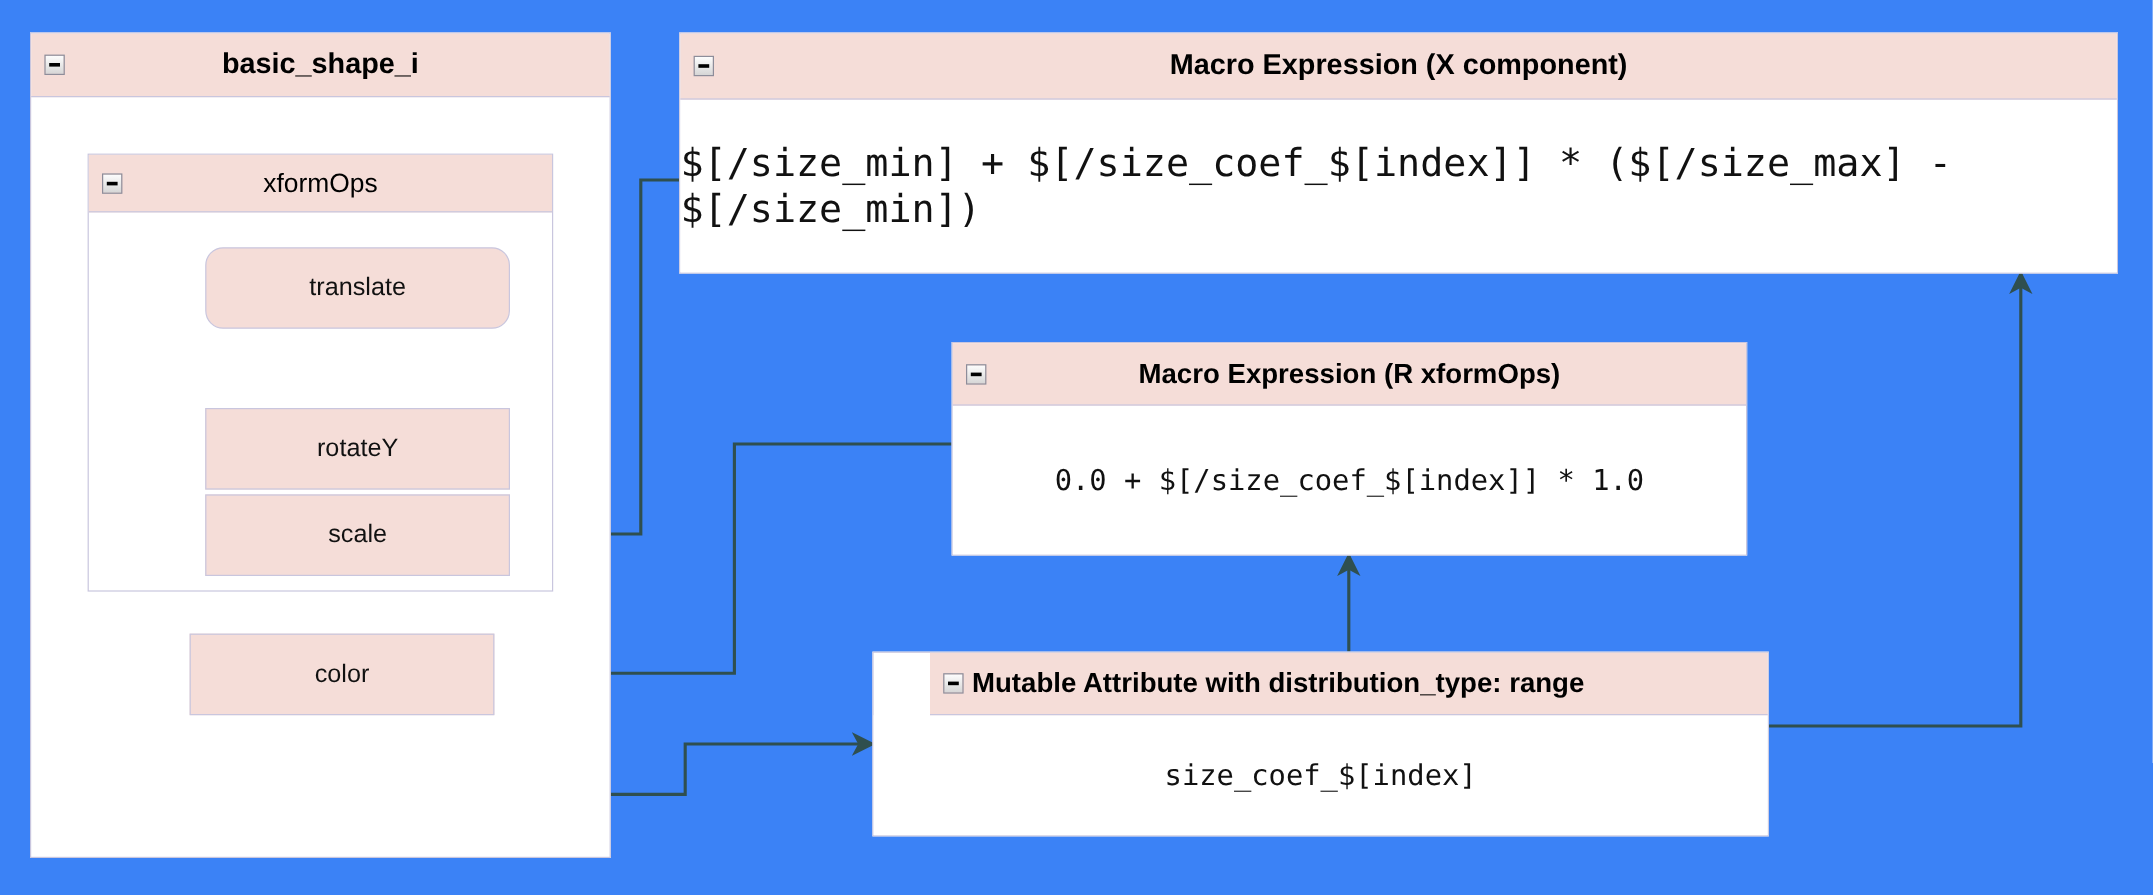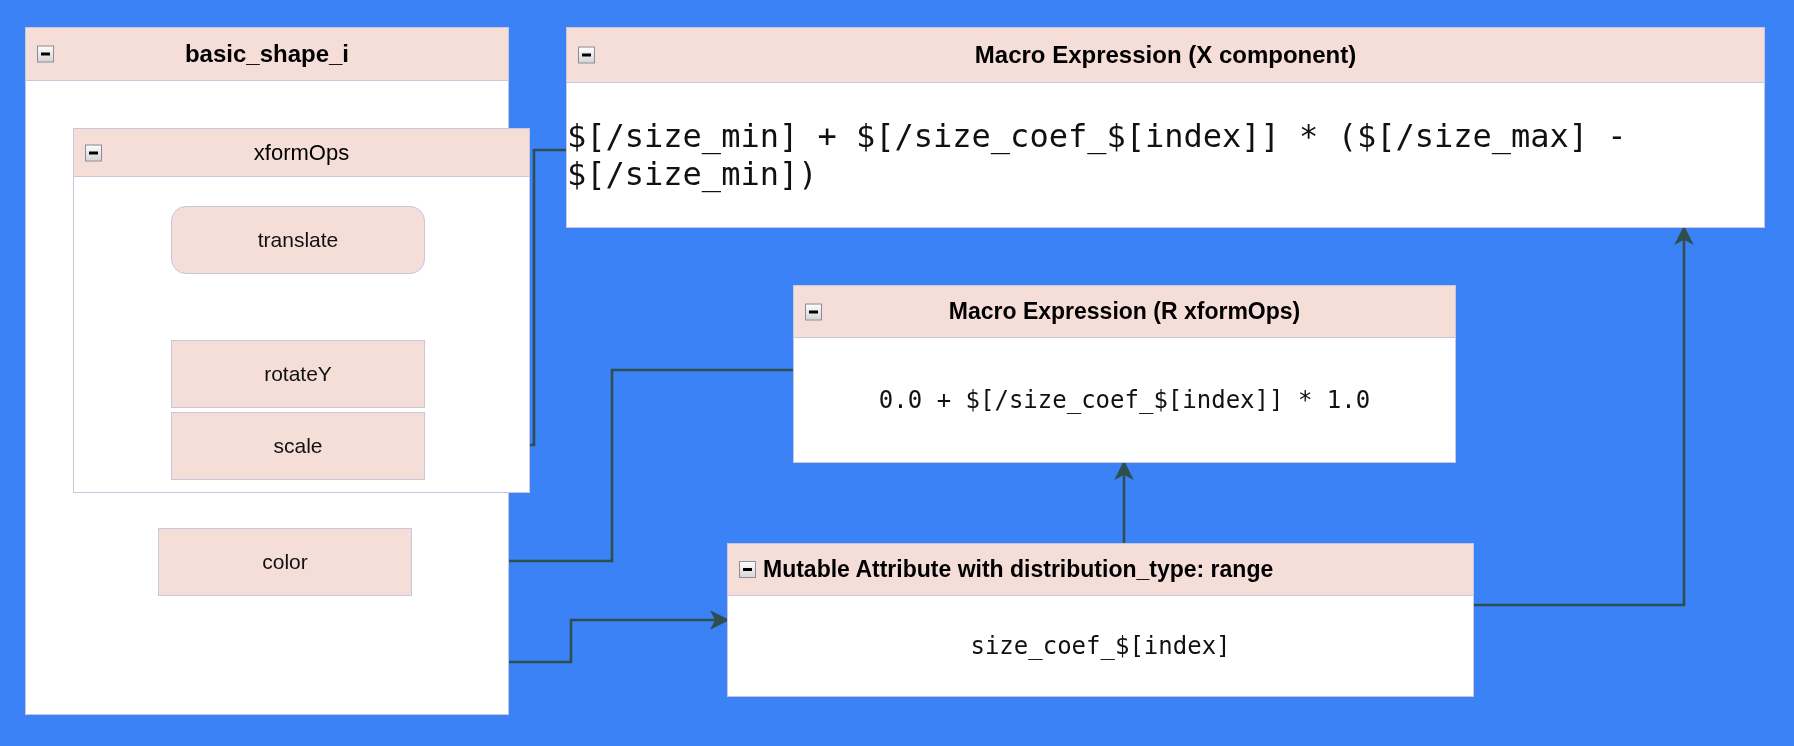--- a/index.html
+++ b/index.html
@@ -137,21 +137,21 @@
 
   <div class="box" style="left:25px; top:27px; width:484px; height:688px;">
     <div class="box-hdr" style="height:53px; font-size:24px;">
       <span class="collapse-icon hdr-icon-abs">
         <span class="bar"></span>
       </span>
       <span>basic_shape_i</span>
     </div>
   </div>
 
-  <div class="container-shell" style="left:73px; top:128px; width:457px; height:365px;">
+  <div class="container-shell" style="left:73px; top:128px; width:388px; height:365px;">
     <div class="box-hdr" style="height:48px; font-size:22px; font-weight:normal;">
       <span class="collapse-icon hdr-icon-abs">
         <span class="bar"></span>
       </span>
       <span>xformOps</span>
     </div>
   </div>
 
   <div class="leaf" style="left:171px; top:206px; width:254px; height:68px;border-radius:15px;">
     <span>translate</span>
@@ -188,21 +188,21 @@
         <span class="bar"></span>
       </span>
       <span>Macro Expression (R xformOps)</span>
     </div>
     <div class="box-body mono" style="height:124px; font-size:24px;">
       <span>0.0 + $[/size_coef_$[index]] * 1.0</span>
     </div>
   </div>
 
   <div class="box" style="left:727px; top:543px; width:747px; height:154px;">
-    <div class="box-hdr left-title" style="height:52px; font-size:23px;">
+    <div class="box-hdr left-title" style="height:52px; font-size:23px;margin-left:47px;">
       <span class="collapse-icon hdr-icon-inline">
         <span class="bar"></span>
       </span>
       <span>Mutable Attribute with distribution_type: range</span>
     </div>
     <div class="box-body mono" style="height:100px; font-size:24px;">
       <span>size_coef_$[index]</span>
     </div>
   </div>
 

